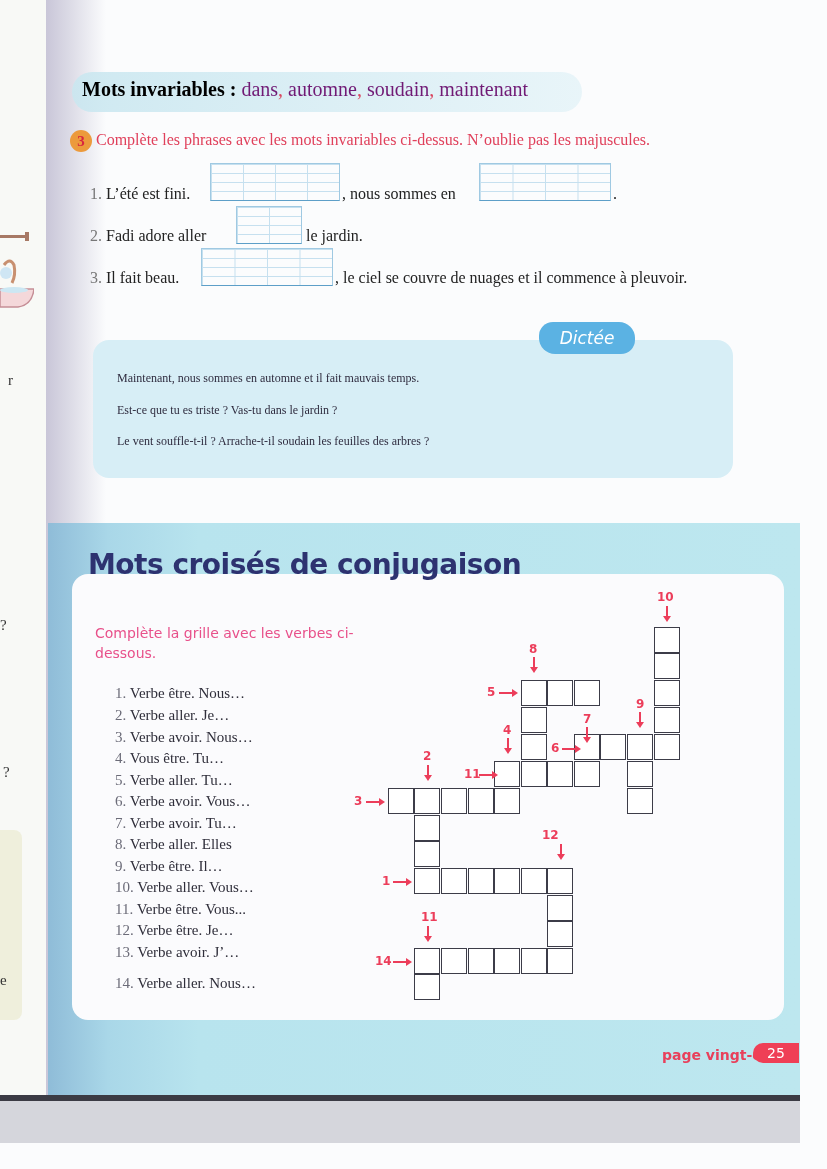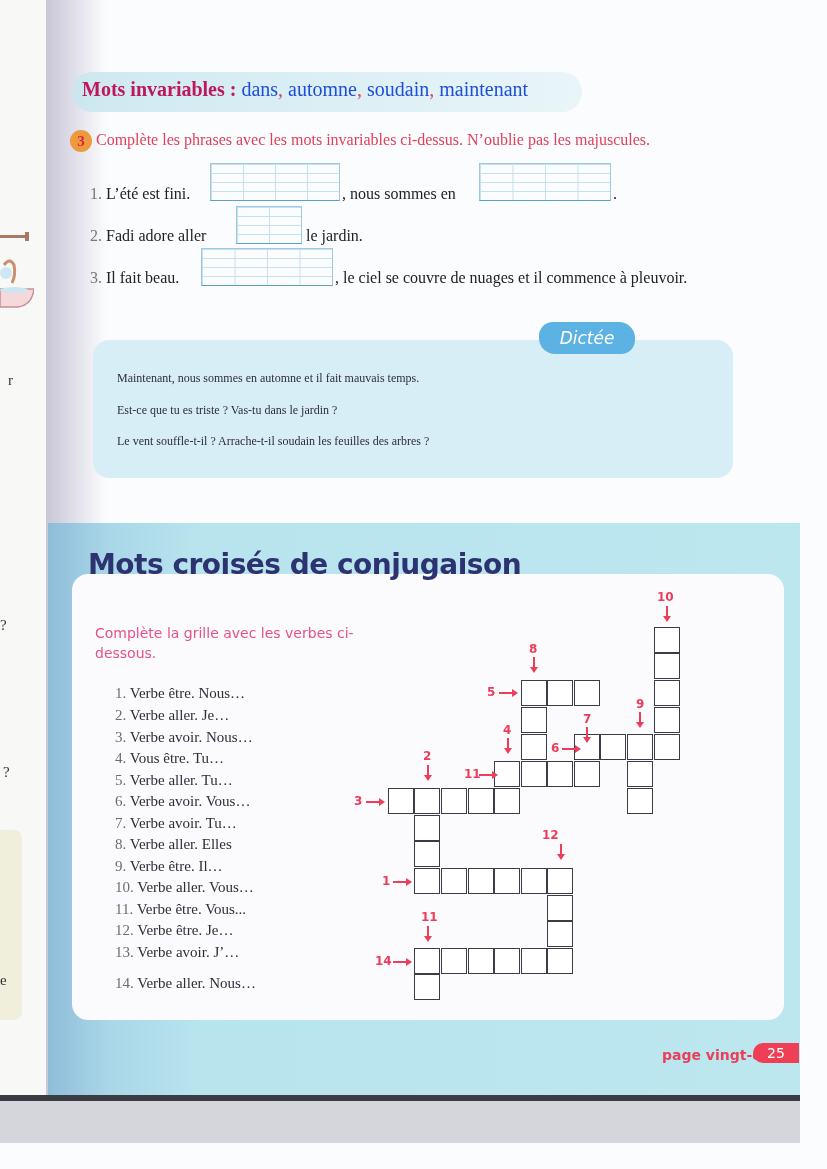--- a/index.html
+++ b/index.html
@@ -14,22 +14,22 @@
   .left-frag { position:absolute; font-size:15px; color:#333; }
   .tub { position:absolute; left:0; top:255px; width:34px; height:58px; }
   .rod { position:absolute; left:0; top:235px; width:26px; height:3px; background:#a77965; }
   .rod::after { content:""; position:absolute; right:-3px; top:-3px; width:4px; height:9px; background:#a77965; }
   .yellow-box { position:absolute; left:0; top:830px; width:22px; height:190px; background:#efefdc; border-radius:0 8px 8px 0; }
 
   
   .mi-banner { position:absolute; left:72px; top:72px; width:510px; height:40px;
     background:linear-gradient(90deg, rgba(202,231,240,0.9), rgba(220,240,246,0.6)); border-radius:20px; }
   .mi-title { position:absolute; left:82px; top:78px; font-size:20px; white-space:nowrap; }
-  .mi-label { color:#be185d; font-weight:bold; }
-  .mi-word { color:#1d4ed8; }
+  .mi-label { color:#000000; font-weight:bold; }
+  .mi-word { color:#701a75; }
   .mi-comma { color:#d9465f; }
 
   .ex-num { position:absolute; left:70px; top:130px; width:22px; height:22px; border-radius:50%;
     background:#ec9a3c; color:#d8243f; font-size:15px; font-weight:bold; text-align:center; line-height:22px; }
   .ex-instr { position:absolute; left:96px; top:131px; font-size:16px; color:#e0405b; white-space:nowrap; }
 
   .sent { position:absolute; font-size:16px; color:#222; white-space:nowrap; }
   .sent .n { color:#777; }
   .wbox { position:absolute; border:1px solid #9fc9e2; border-bottom:1.5px solid #5d9fc8;
     background-image:

